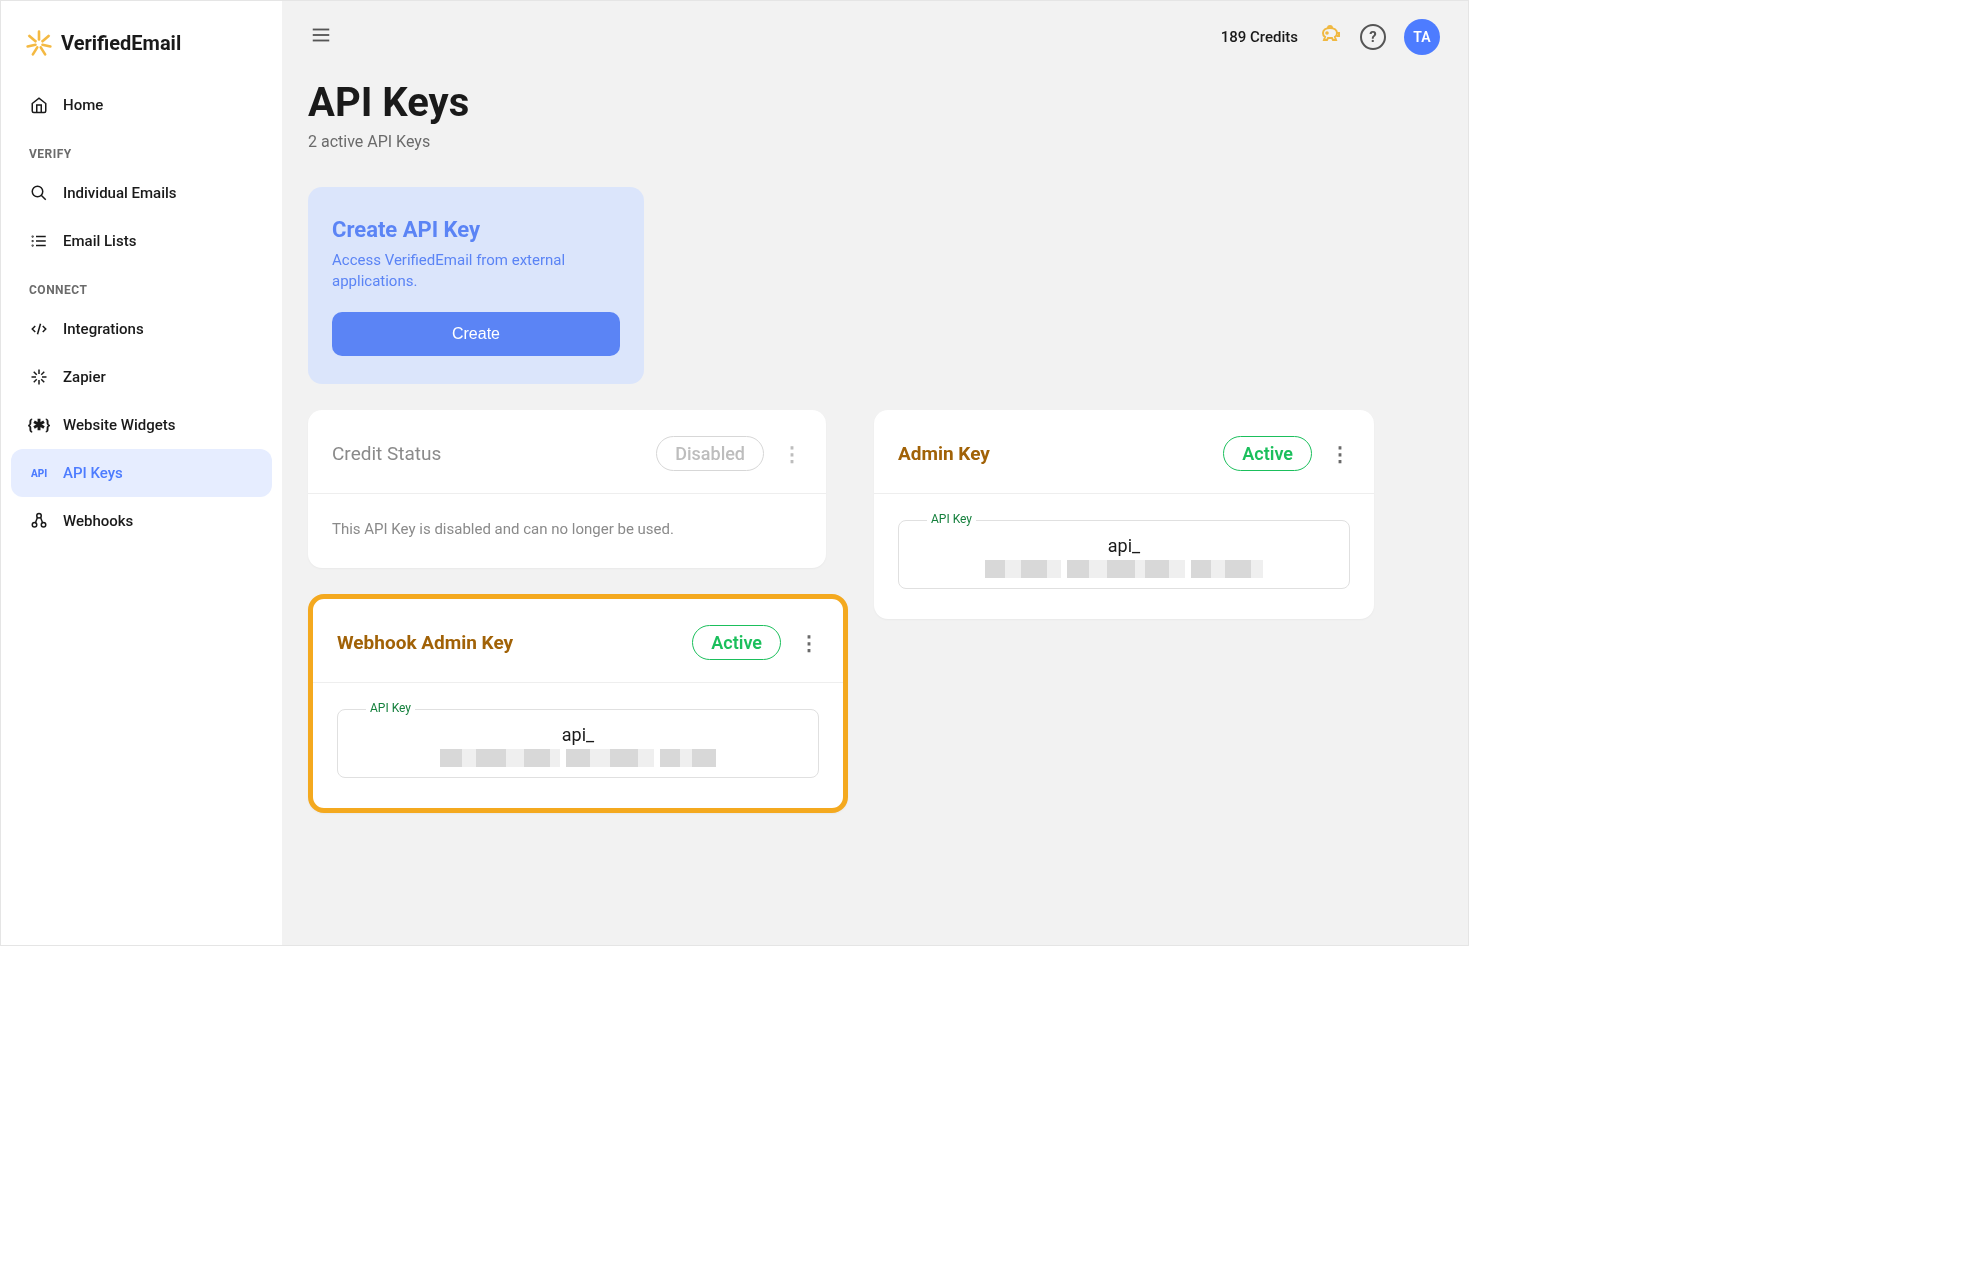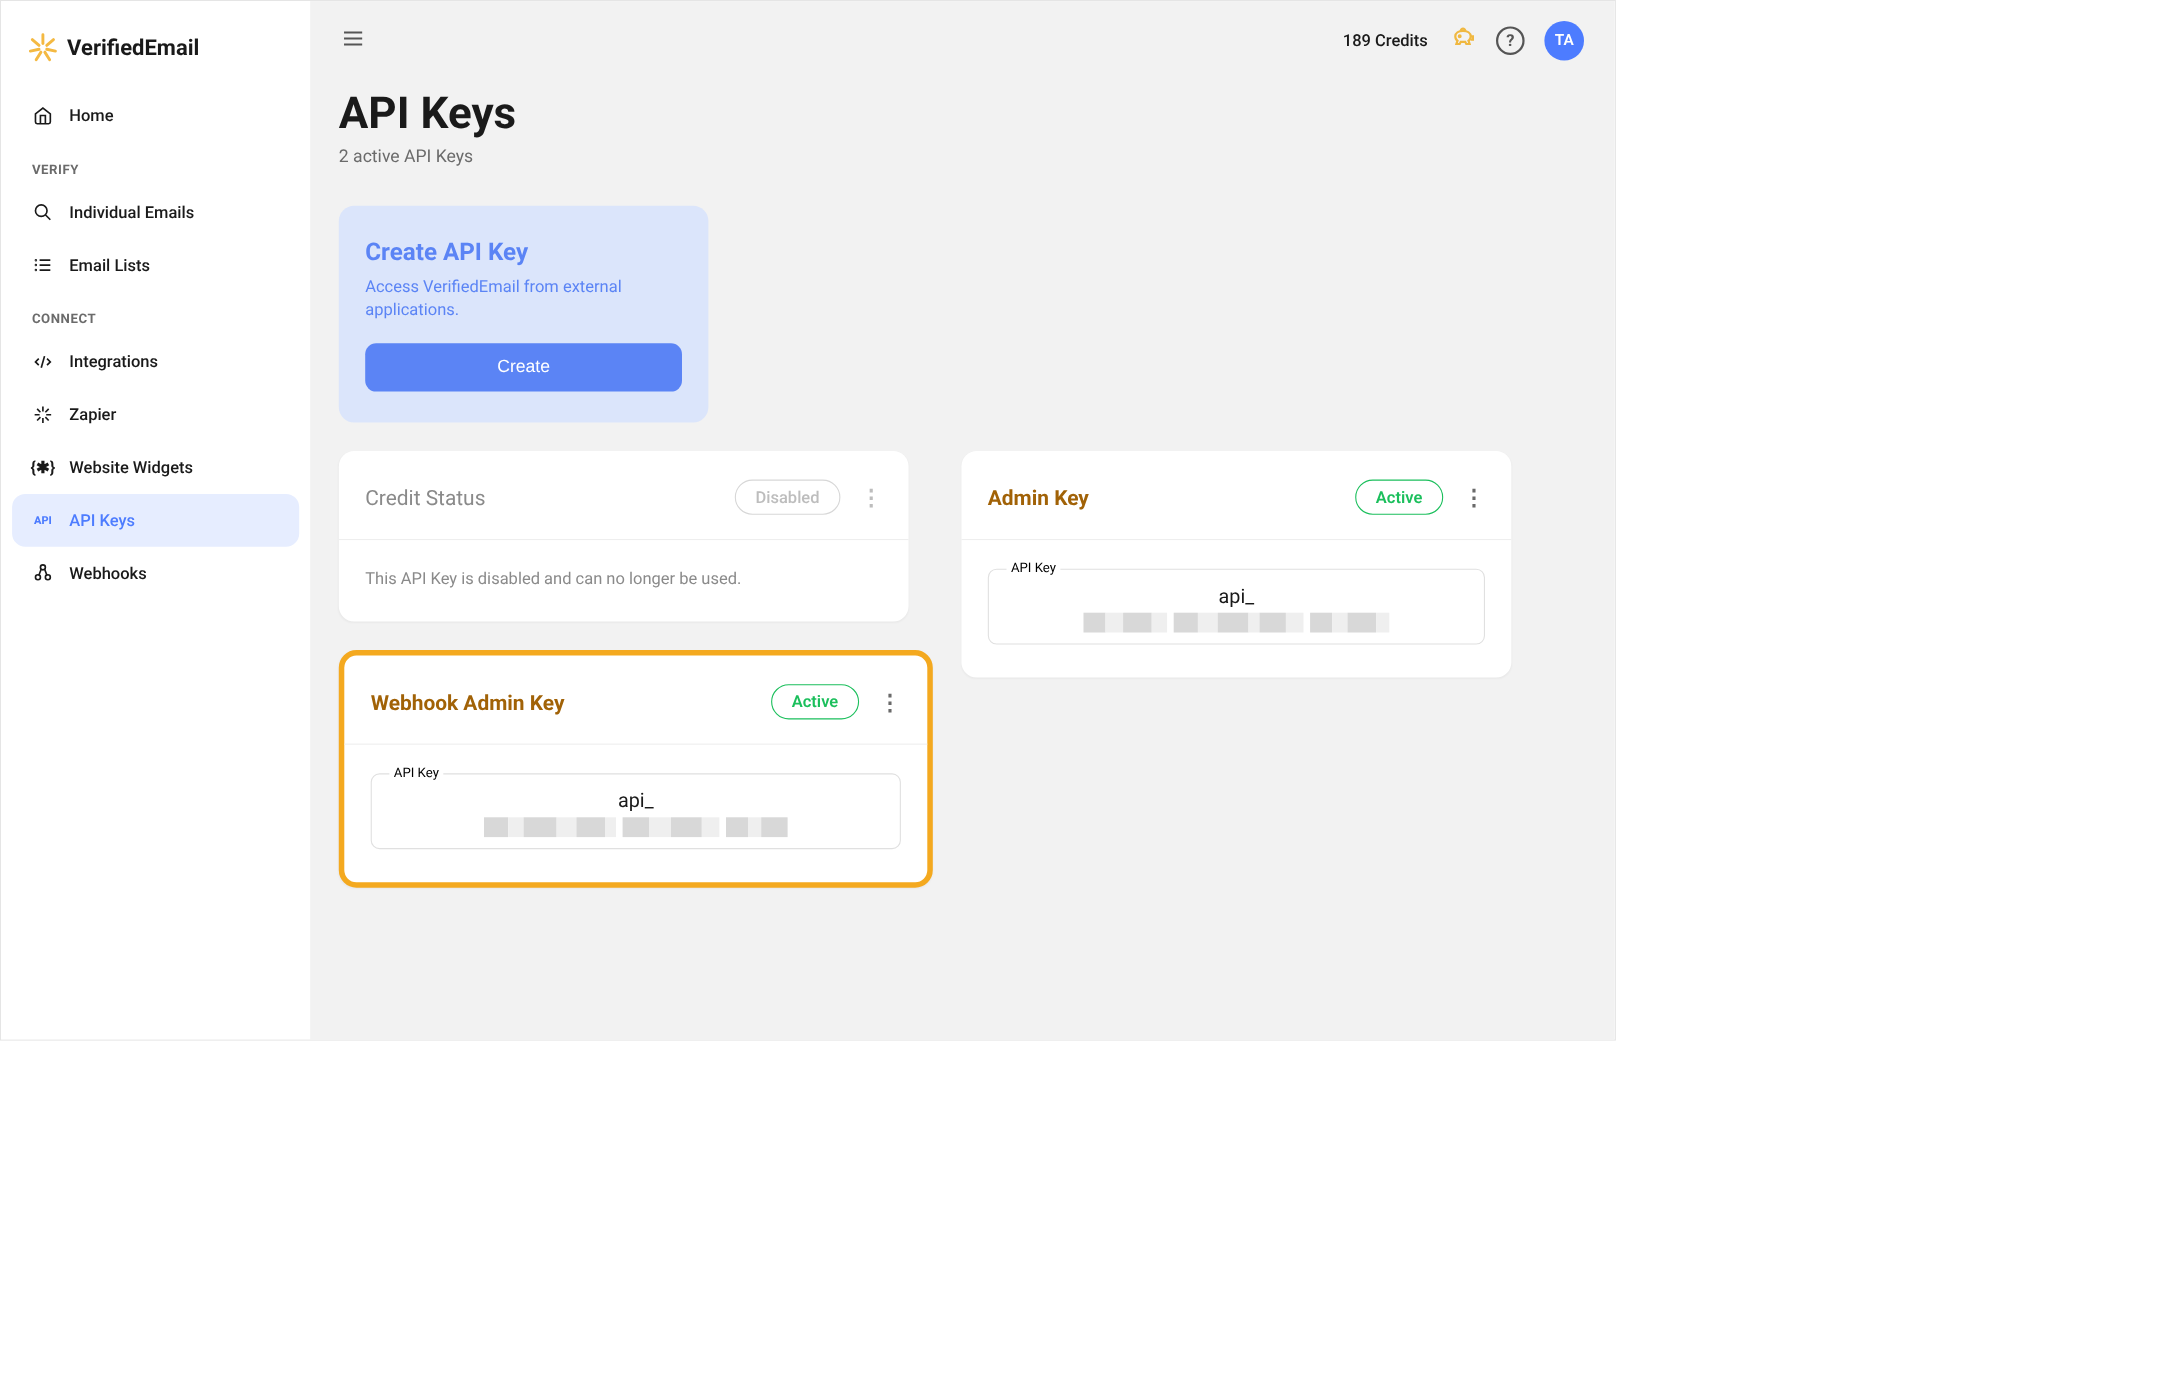--- a/index.html
+++ b/index.html
@@ -145,42 +145,42 @@
   .key-card-title.muted { color: #8a8a8a; font-weight: 400; }
   .key-card-hr { border: none; border-top: 1px solid #eee; }
   .key-card-body { padding: 26px 24px 30px 24px; }
   .key-card-body.muted { color: #8a8a8a; font-size: 15px; }
 
   .header-right { display: flex; align-items: center; gap: 18px; }
   .badge {
     border: 1.5px solid;
     border-radius: 999px;
     padding: 6px 18px;
-    font-size: 15px;
+    font-size: 18px;
     font-weight: 600;
   }
   .badge.active { color: #1bbf5c; border-color: #1bbf5c; }
   .badge.disabled { color: #bdbdbd; border-color: #d7d7d7; font-weight: 500; }
   .dots { color: #6a6a6a; cursor: pointer; font-size: 20px; font-weight: 700; letter-spacing: 1px; width: 20px; text-align: center; }
   .dots.muted { color: #bdbdbd; cursor: default; }
 
   .key-field {
     position: relative;
     border: 1px solid #e0e0e0;
     border-radius: 8px;
     padding: 14px 14px 10px 14px;
     background: #fff;
   }
   .key-field-label {
     position: absolute;
-    top: -9px; left: 16px;
+    top: -9px; left: 28px;
     background: #fff;
     padding: 0 4px;
     font-size: 12px;
-    color: #000000;
+    color: #15803d;
   }
   .key-value {
     display: flex;
     align-items: center;
     gap: 4px;
     font-size: 18px;
     color: #1a1a1a;
     flex-direction: column;
   }
   .key-prefix { font-size: 18px; }

